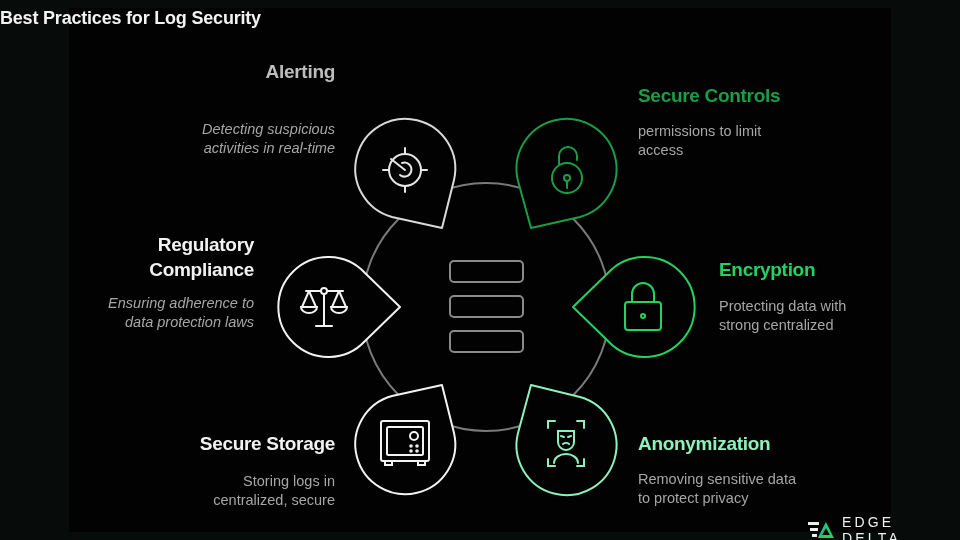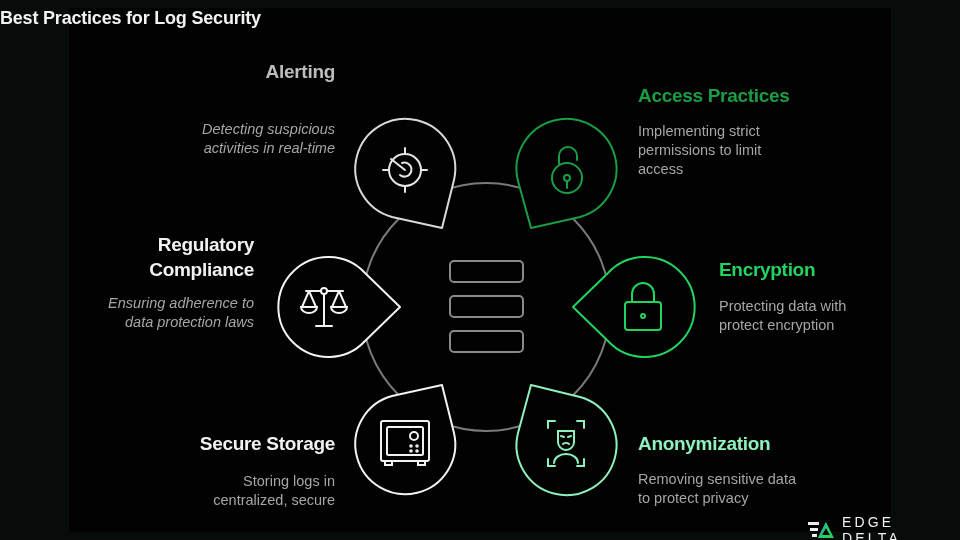--- a/index.html
+++ b/index.html
@@ -108,40 +108,39 @@
 </svg>
 
 <div class="item-title right" style="left:150px; top:59px; width:185px; color:#bdbdbd;">
     <div>Alerting</div>
 </div>
 <div class="item-desc right" style="left:150px; top:120px; width:185px;font-style:italic;">
   <div>Detecting suspicious</div>
     <div>activities in real-time</div>
 </div>
 
-<div class="item-title" style="left:638px; top:83px; width:230px; color:#1a9e45;">Access Practices</div>
+<div class="item-title" style="left:638px; top:83px; width:230px; color:#1a9e45;">Secure Controls</div>
 <div class="item-desc" style="left:638px; top:122px; width:230px;">
-  <div>Implementing strict</div>
     <div>permissions to limit</div>
     <div>access</div>
 </div>
 
 <div class="item-title right" style="left:80px; top:232px; width:174px; color:#f2f2f2;">
   <div>Regulatory</div>
     <div>Compliance</div>
 </div>
 <div class="item-desc right" style="left:80px; top:294px; width:174px;font-style:italic;">
   <div>Ensuring adherence to</div>
     <div>data protection laws</div>
 </div>
 
 <div class="item-title" style="left:719px; top:257px; width:170px; color:#22d35f;">Encryption</div>
 <div class="item-desc" style="left:719px; top:297px; width:170px;">
   <div>Protecting data with</div>
-    <div>protect encryption</div>
+    <div>strong centralized</div>
 </div>
 
 <div class="item-title right" style="left:150px; top:431px; width:185px; color:#f2f2f2;">Secure Storage</div>
 <div class="item-desc right" style="left:150px; top:472px; width:185px;">
   <div>Storing logs in</div>
     <div>centralized, secure</div>
 </div>
 
 <div class="item-title" style="left:638px; top:431px; width:230px; color:#8ef0bd;">Anonymization</div>
 <div class="item-desc" style="left:638px; top:470px; width:230px;">

